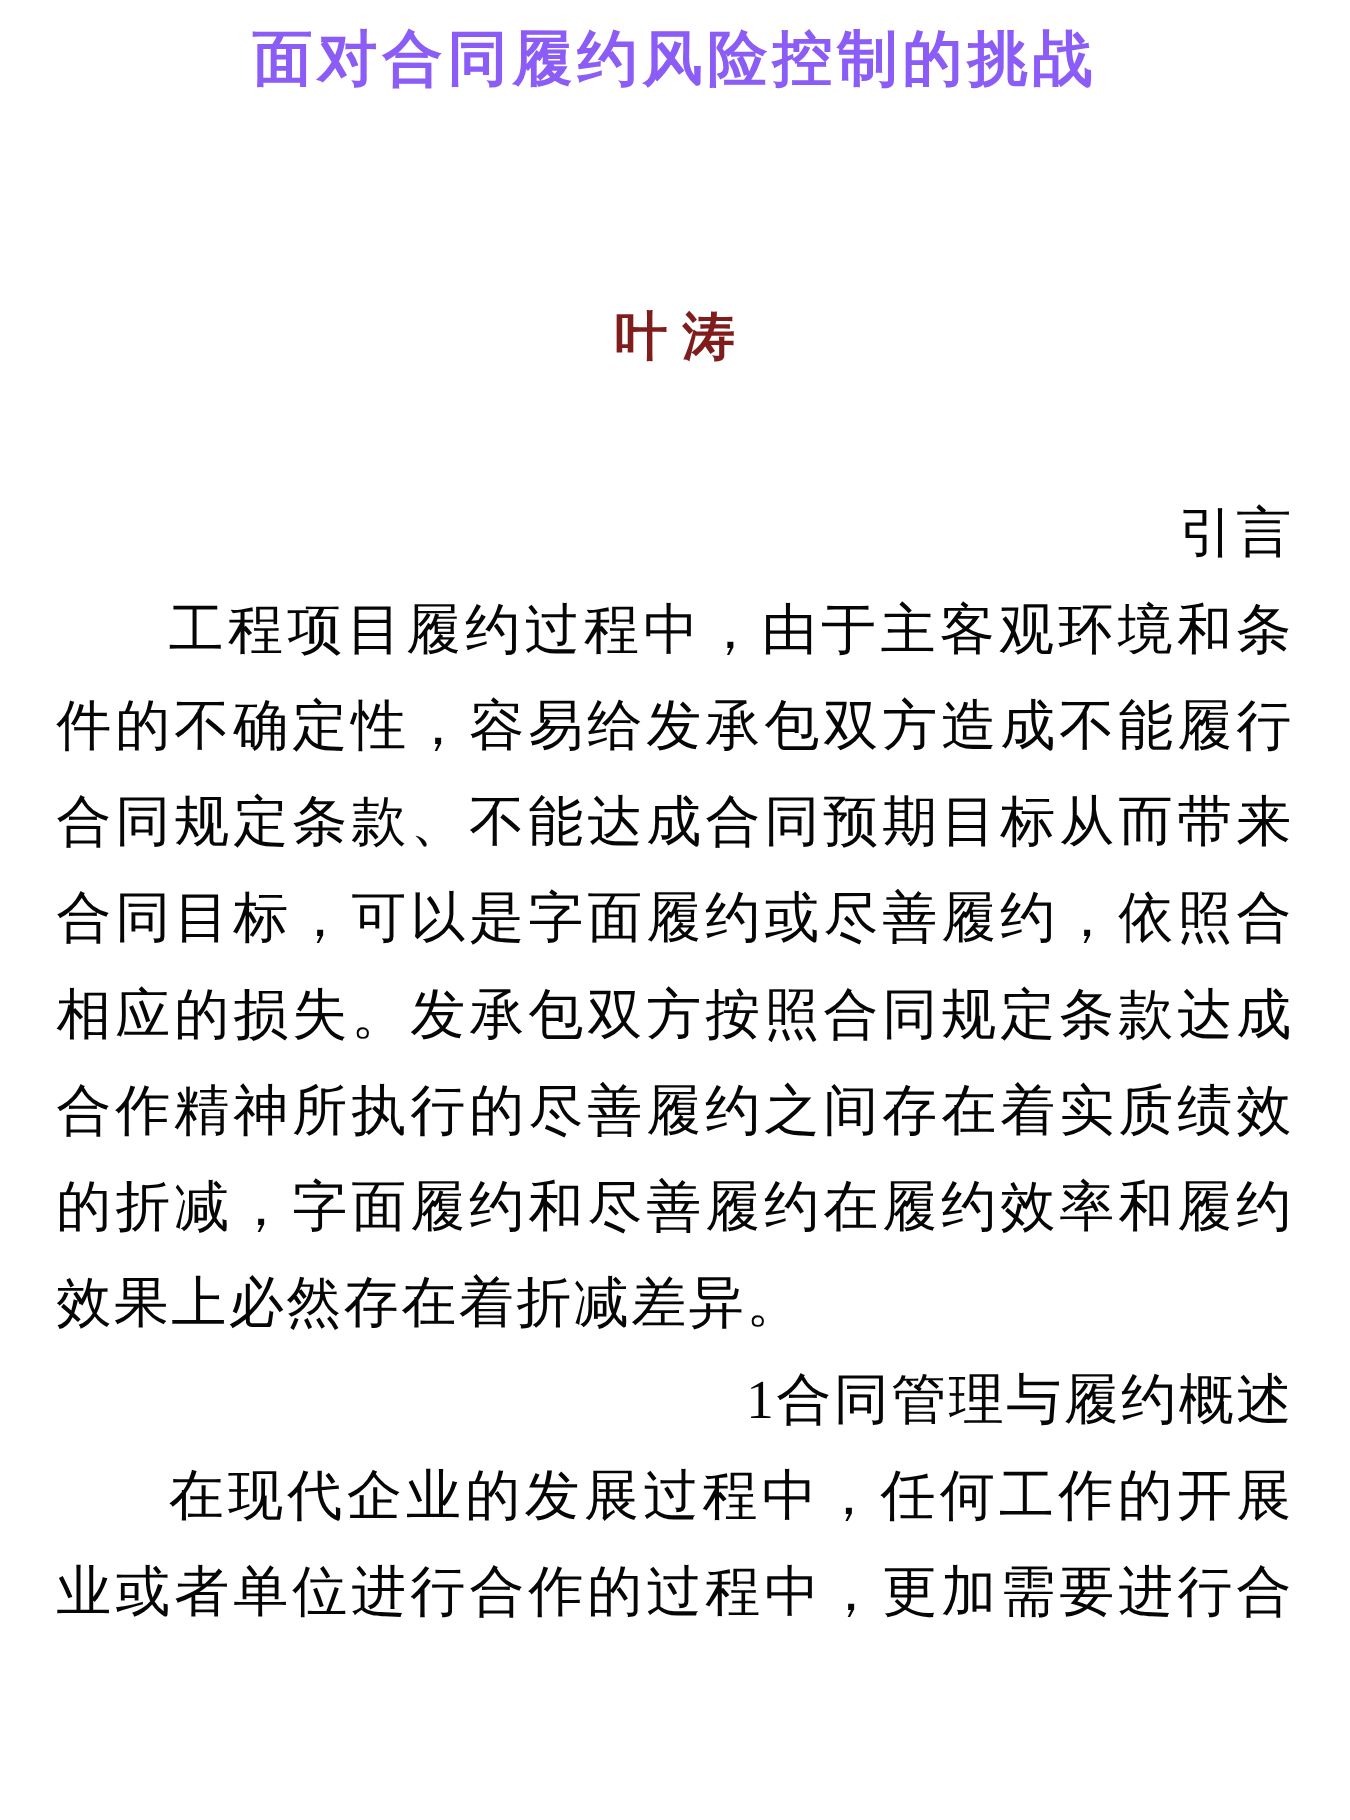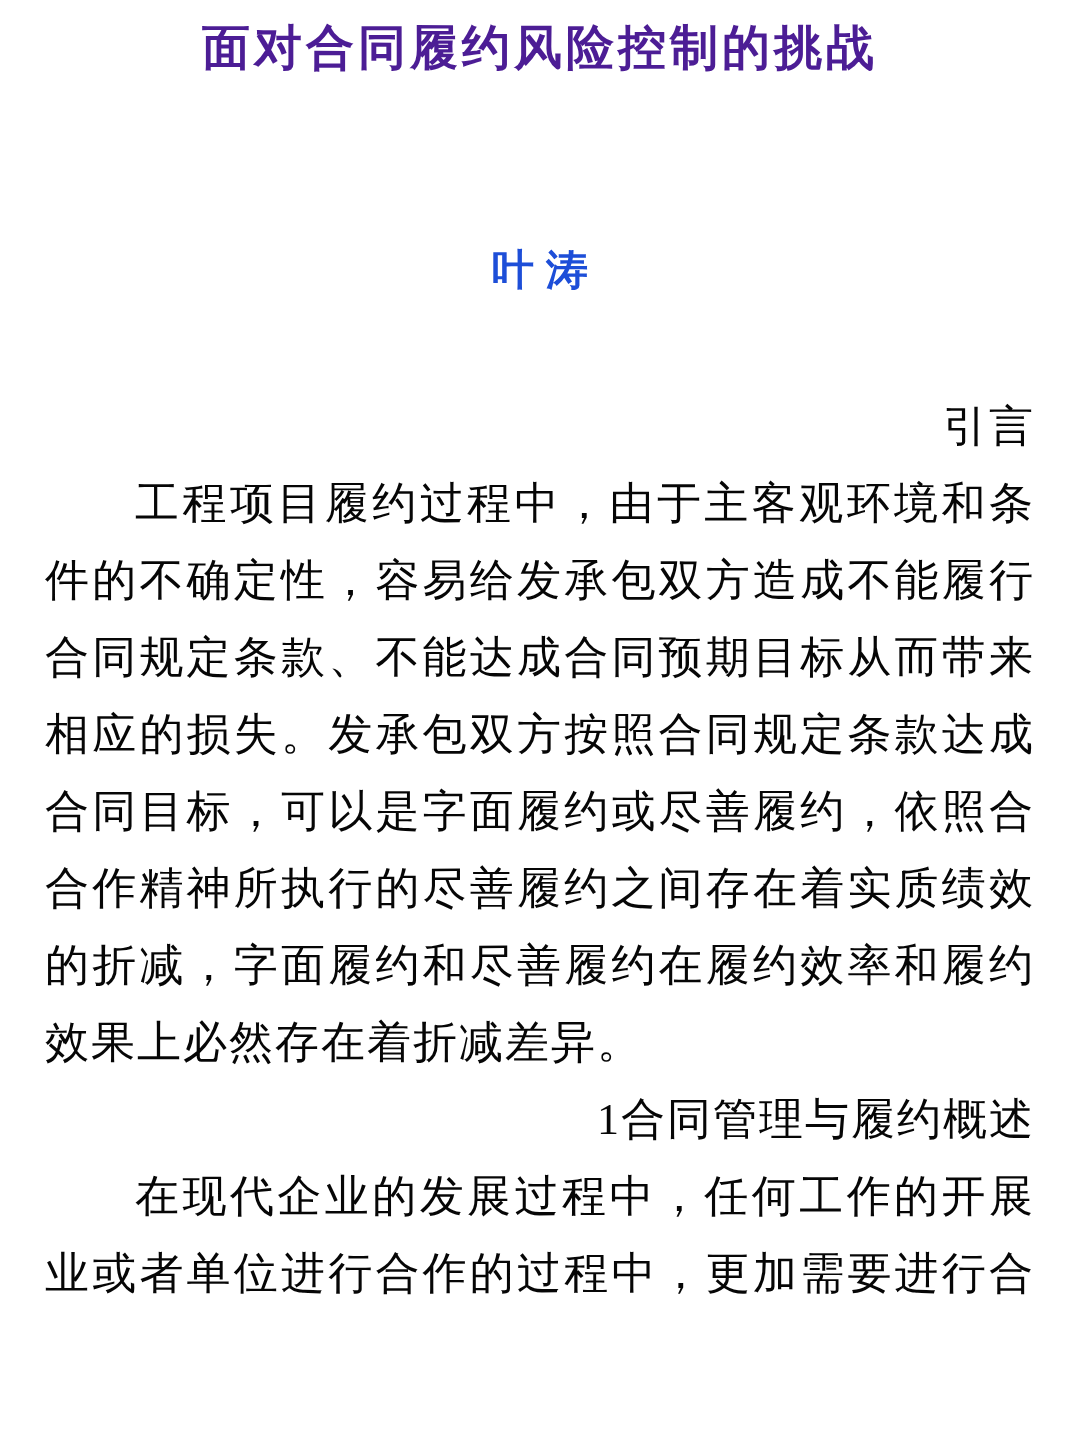--- a/index.html
+++ b/index.html
@@ -57,31 +57,31 @@
   .line.indent {
     text-indent: 90px;
     text-align: right;
   }
 </style>
 </head>
 <body>
 
 <div class="page">
 
-  <h1 class="doc-title" style="color: #4c1d95;">面对合同履约风险控制的挑战</h1>
+  <h1 class="doc-title" style="color: #8b5cf6;">面对合同履约风险控制的挑战</h1>
 
-  <div class="doc-author" style="color: #1d4ed8;">叶涛</div>
+  <div class="doc-author" style="color: #7f1d1d;">叶涛</div>
 
   <div class="doc-body">
     <div class="line indent">引言</div>
     <div class="line indent fill">工程项目履约过程中，由于主客观环境和条</div>
     <div class="line fill">件的不确定性，容易给发承包双方造成不能履行</div>
     <div class="line fill">合同规定条款、不能达成合同预期目标从而带来</div>
+    <div class="line fill">合同目标，可以是字面履约或尽善履约，依照合</div>
     <div class="line fill">相应的损失。发承包双方按照合同规定条款达成</div>
-    <div class="line fill">合同目标，可以是字面履约或尽善履约，依照合</div>
     <div class="line fill">合作精神所执行的尽善履约之间存在着实质绩效</div>
     <div class="line fill">的折减，字面履约和尽善履约在履约效率和履约</div>
     <div class="line">效果上必然存在着折减差异。</div>
     <div class="line indent">1合同管理与履约概述</div>
     <div class="line indent fill">在现代企业的发展过程中，任何工作的开展</div>
     <div class="line fill">业或者单位进行合作的过程中，更加需要进行合</div>
   </div>
 
 </div>
 

